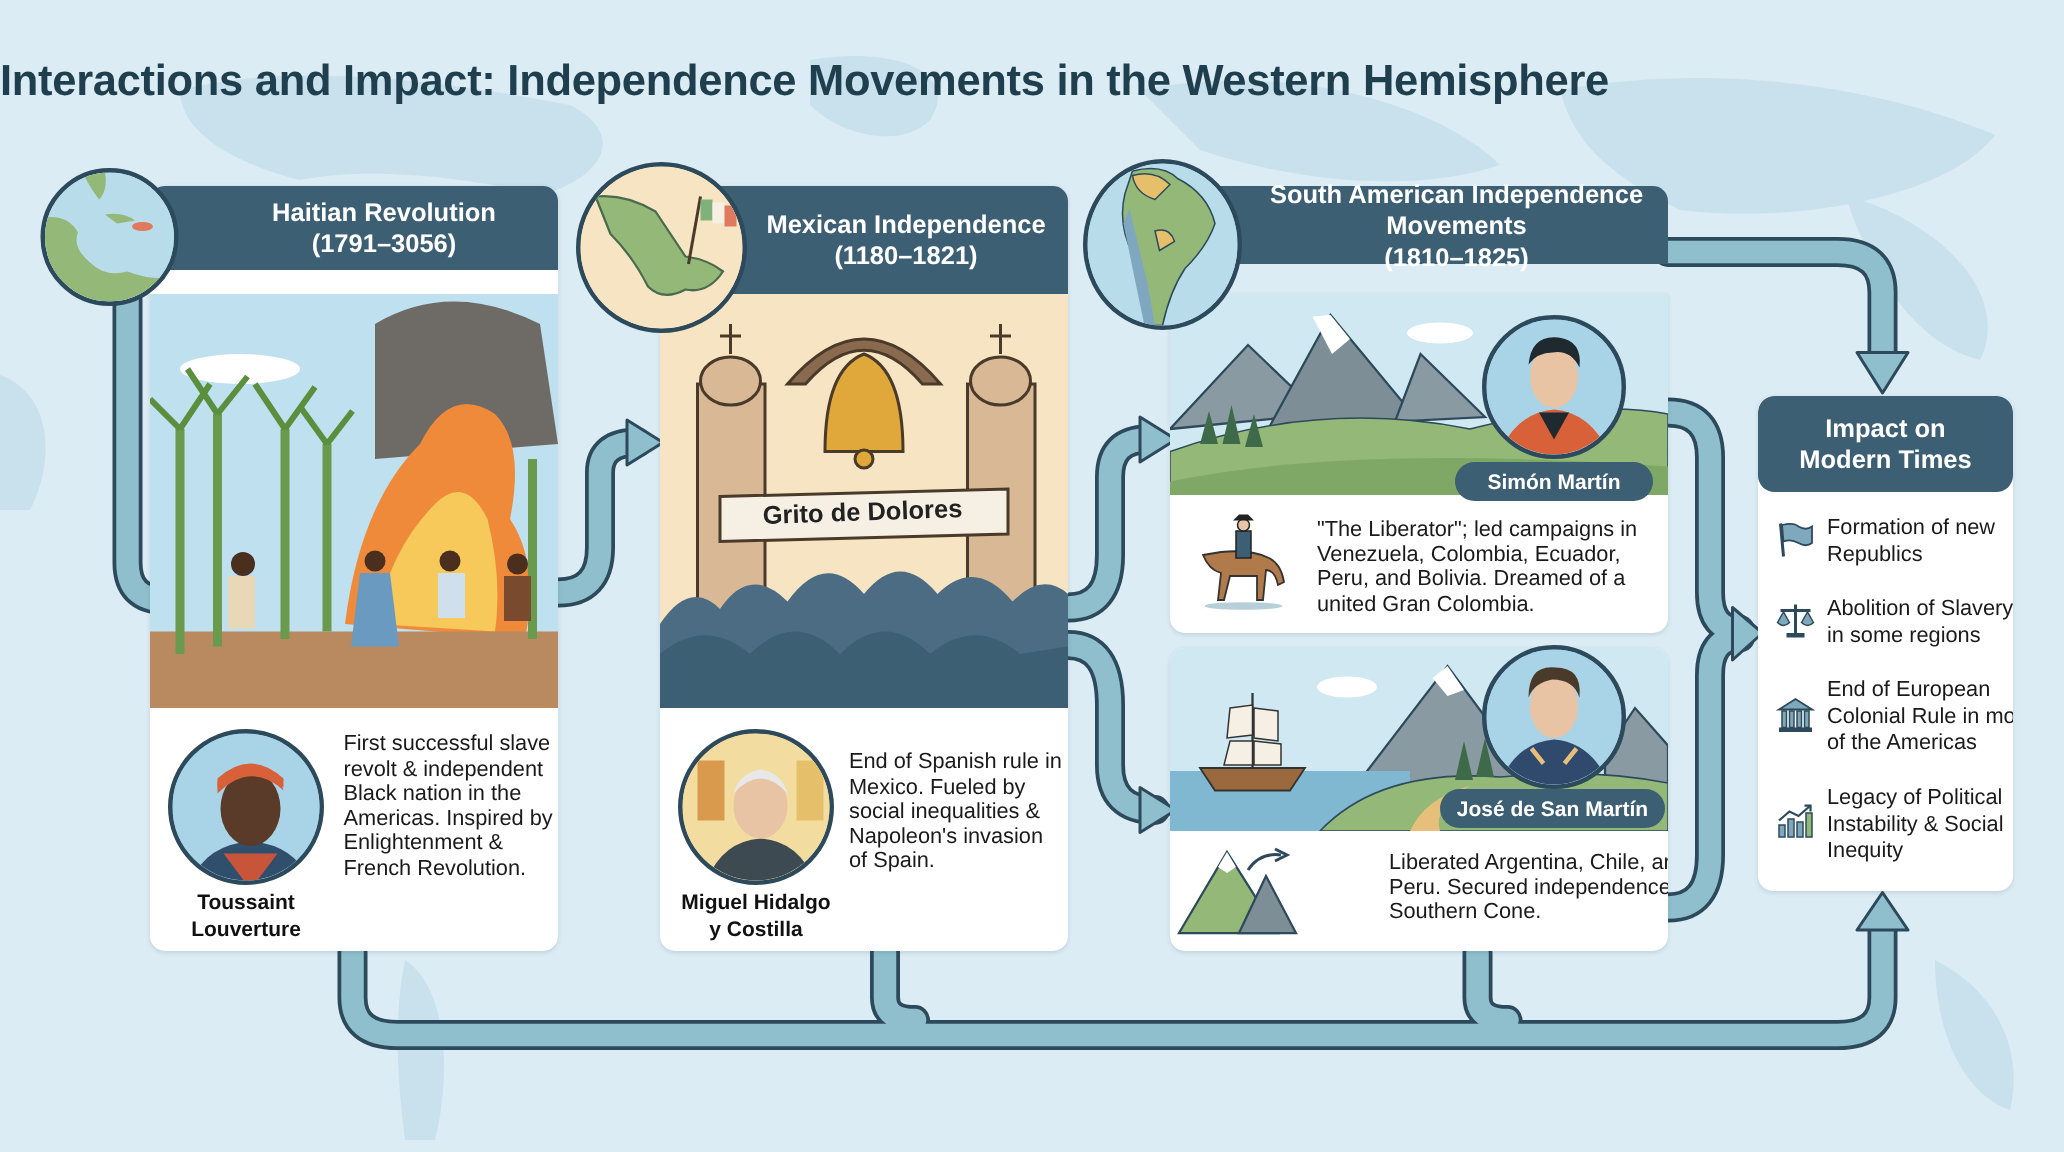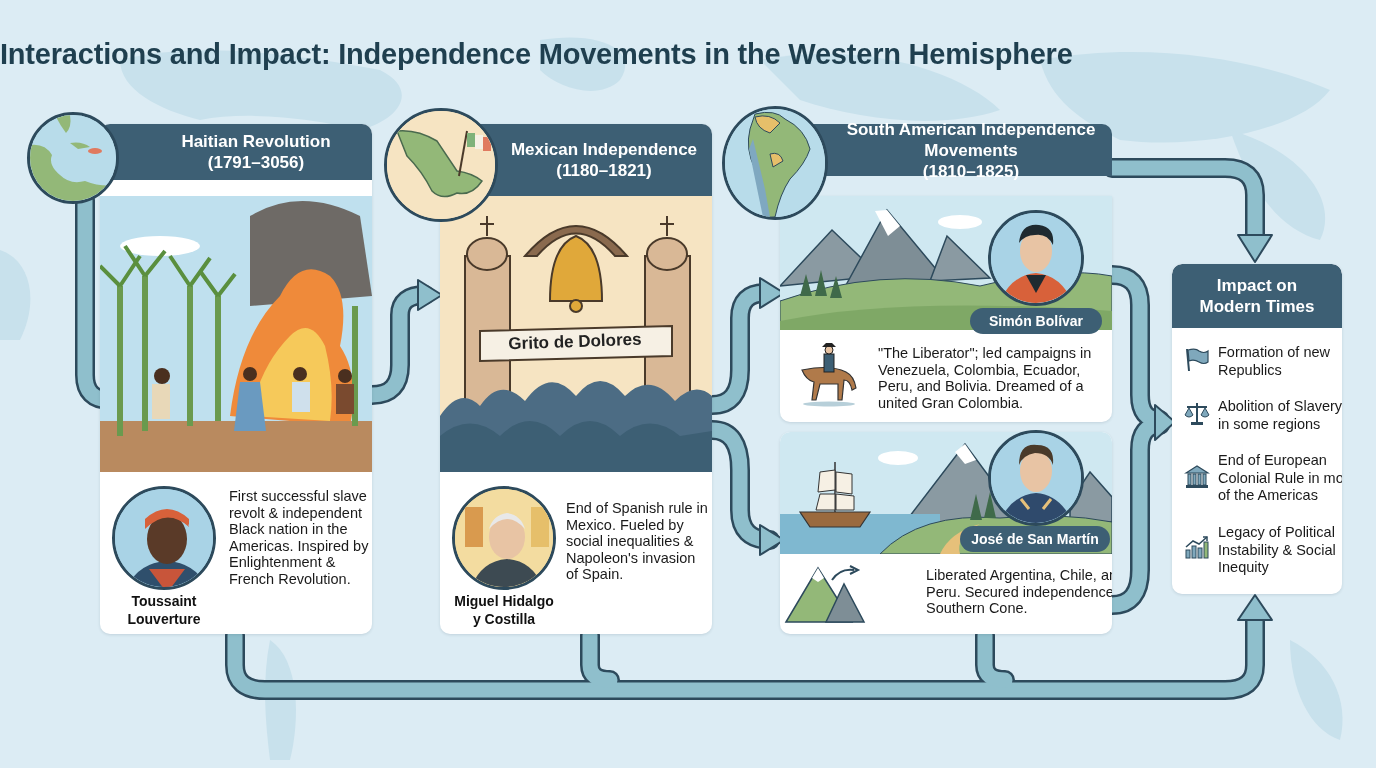--- a/index.html
+++ b/index.html
@@ -258,21 +258,21 @@
 </div>
 <div class="portrait" style="left:988px;top:210px;width:96px;height:96px;">
   <svg width="90" height="90" viewBox="0 0 90 90">
     <rect width="90" height="90" fill="#a9d3e6"></rect>
     <path d="M8 90 Q20 62 45 60 Q70 62 82 90Z" fill="#d8613a"></path>
     <path d="M35 62 L45 80 L55 62Z" fill="#1f2a30"></path>
     <ellipse cx="45" cy="38" rx="16" ry="21" fill="#e8c4a4"></ellipse>
     <path d="M28 30 Q30 10 48 12 Q64 14 62 32 Q56 20 44 22 Q34 22 28 30Z" fill="#1f2a30"></path>
   </svg>
 </div>
-<div class="name-pill" style="left:970px;top:308px;width:132px;">Simón Bolívar</div>
+<div class="name-pill" style="left:970px;top:308px;width:132px;">Simón Martín</div>
 
 <div class="card" style="left:780px;top:432px;width:332px;height:202px;">
   <div class="scene" style="left:0;top:0;width:332px;height:122px;">
     <svg width="332" height="122" viewBox="0 0 332 122">
       <rect width="332" height="122" fill="#cfe8f1"></rect>
       <ellipse cx="118" cy="26" rx="20" ry="7" fill="#fff"></ellipse>
       <path d="M110 110 L185 12 L250 100 Z" fill="#8a9aa2" stroke="#2d4a5c" stroke-width="1.5"></path>
       <path d="M175 20 L185 12 L196 28 L185 32Z" fill="#fff"></path>
       <path d="M290 70 L310 40 L332 65 L332 90 L290 90Z" fill="#8a9aa2" stroke="#2d4a5c" stroke-width="1.5"></path>
       <rect x="0" y="82" width="160" height="40" fill="#7fb8d0"></rect>
@@ -311,21 +311,21 @@
   <svg width="100" height="108" viewBox="0 0 100 108">
     <rect width="100" height="108" fill="#b8dcea"></rect>
     <path d="M30 5 Q50 0 60 10 Q80 20 85 40 Q80 55 65 70 Q55 85 50 108 L42 108 Q38 80 30 60 Q20 40 25 20 Z" fill="#93b878" stroke="#2d4a5c" stroke-width="1"></path>
     <path d="M30 8 Q45 4 55 14 L45 24 Q32 20 30 8Z" fill="#e6bf6a" stroke="#2d4a5c" stroke-width="1"></path>
     <path d="M45 45 Q55 42 58 52 L48 58 Z" fill="#e6bf6a" stroke="#2d4a5c" stroke-width="1"></path>
     <path d="M28 30 Q34 55 40 80 L45 108 L38 108 Q30 70 24 40Z" fill="#7fa8c0"></path>
   </svg>
 </div>
 
 <div class="card" style="left:1172px;top:264px;width:170px;height:330px;">
-  <div class="card-header" style="left:0;top:0;width:170px;height:64px;font-size:17px;line-height:21px;">
+  <div class="card-header" style="left:0;top:0;width:170px;height:64px;font-size:17px;line-height:21px;border-radius:11px;">
     <div>Impact on</div>
     <div>Modern Times</div>
   </div>
 
   <div class="impact-item" style="top:134px;">
     <svg class="impact-icon" viewBox="0 0 26 26">
       <line x1="13" y1="3" x2="13" y2="22" stroke="#2d4a5c" stroke-width="2"></line>
       <line x1="3" y1="7" x2="23" y2="7" stroke="#2d4a5c" stroke-width="2"></line>
       <path d="M1 15 Q5 19 9 15 L5 8Z M17 15 Q21 19 25 15 L21 8Z" fill="#7fa8bc" stroke="#2d4a5c" stroke-width="1"></path>
       <rect x="7" y="22" width="12" height="3" fill="#2d4a5c"></rect>

